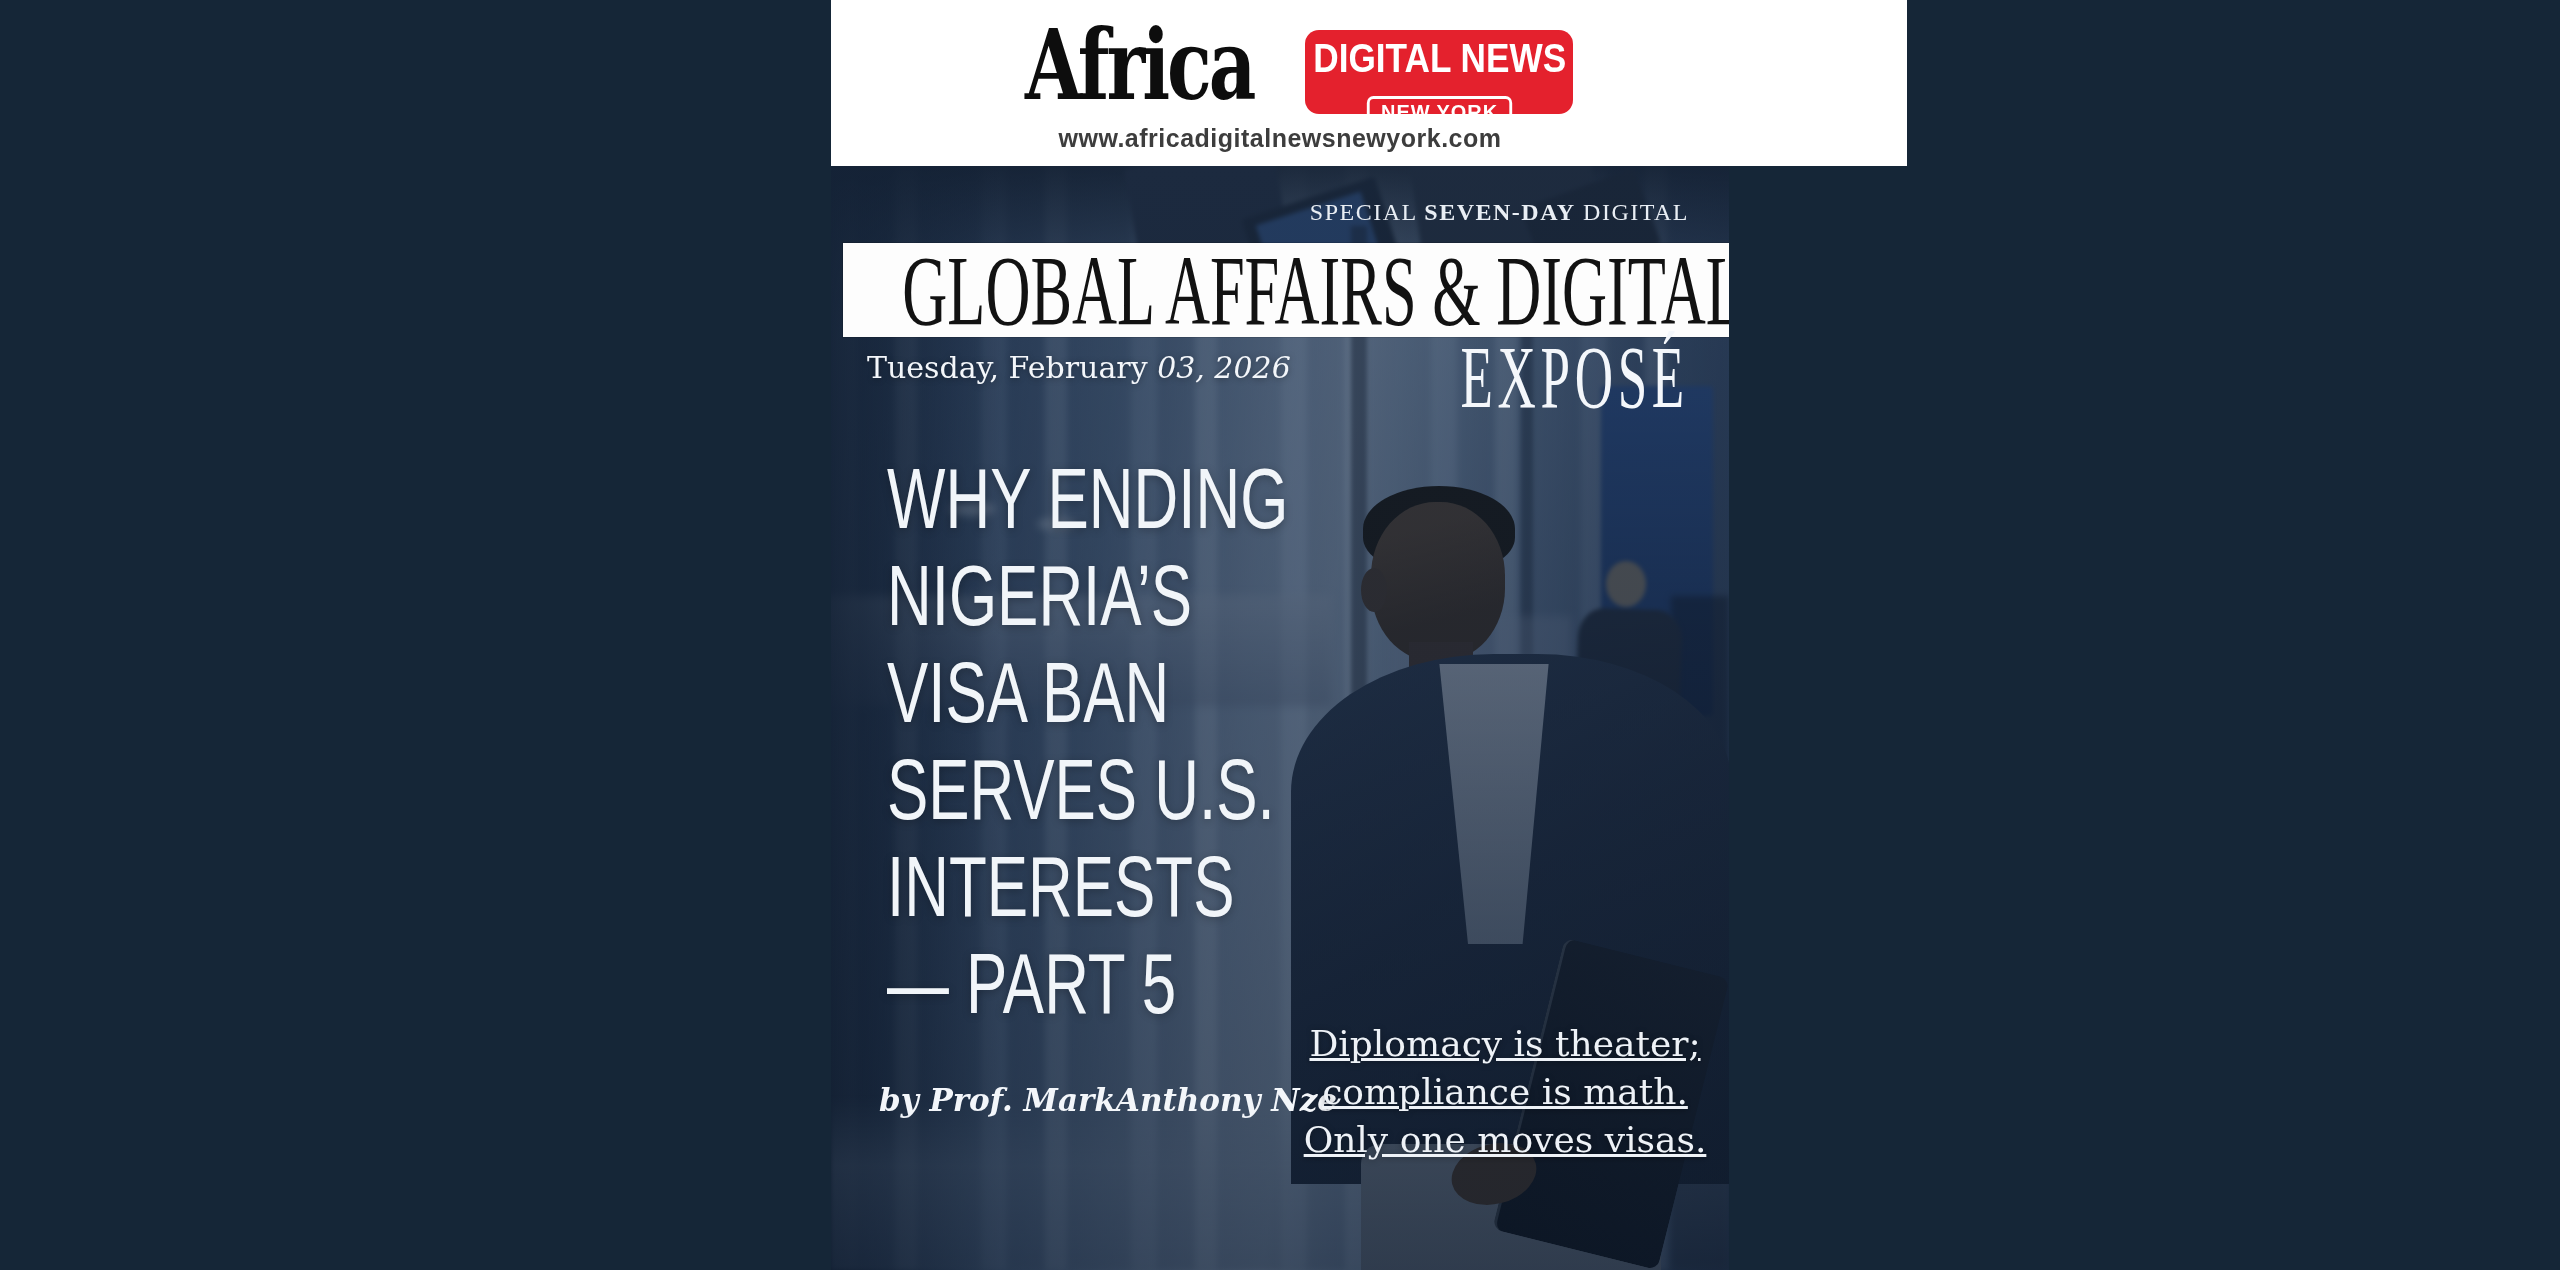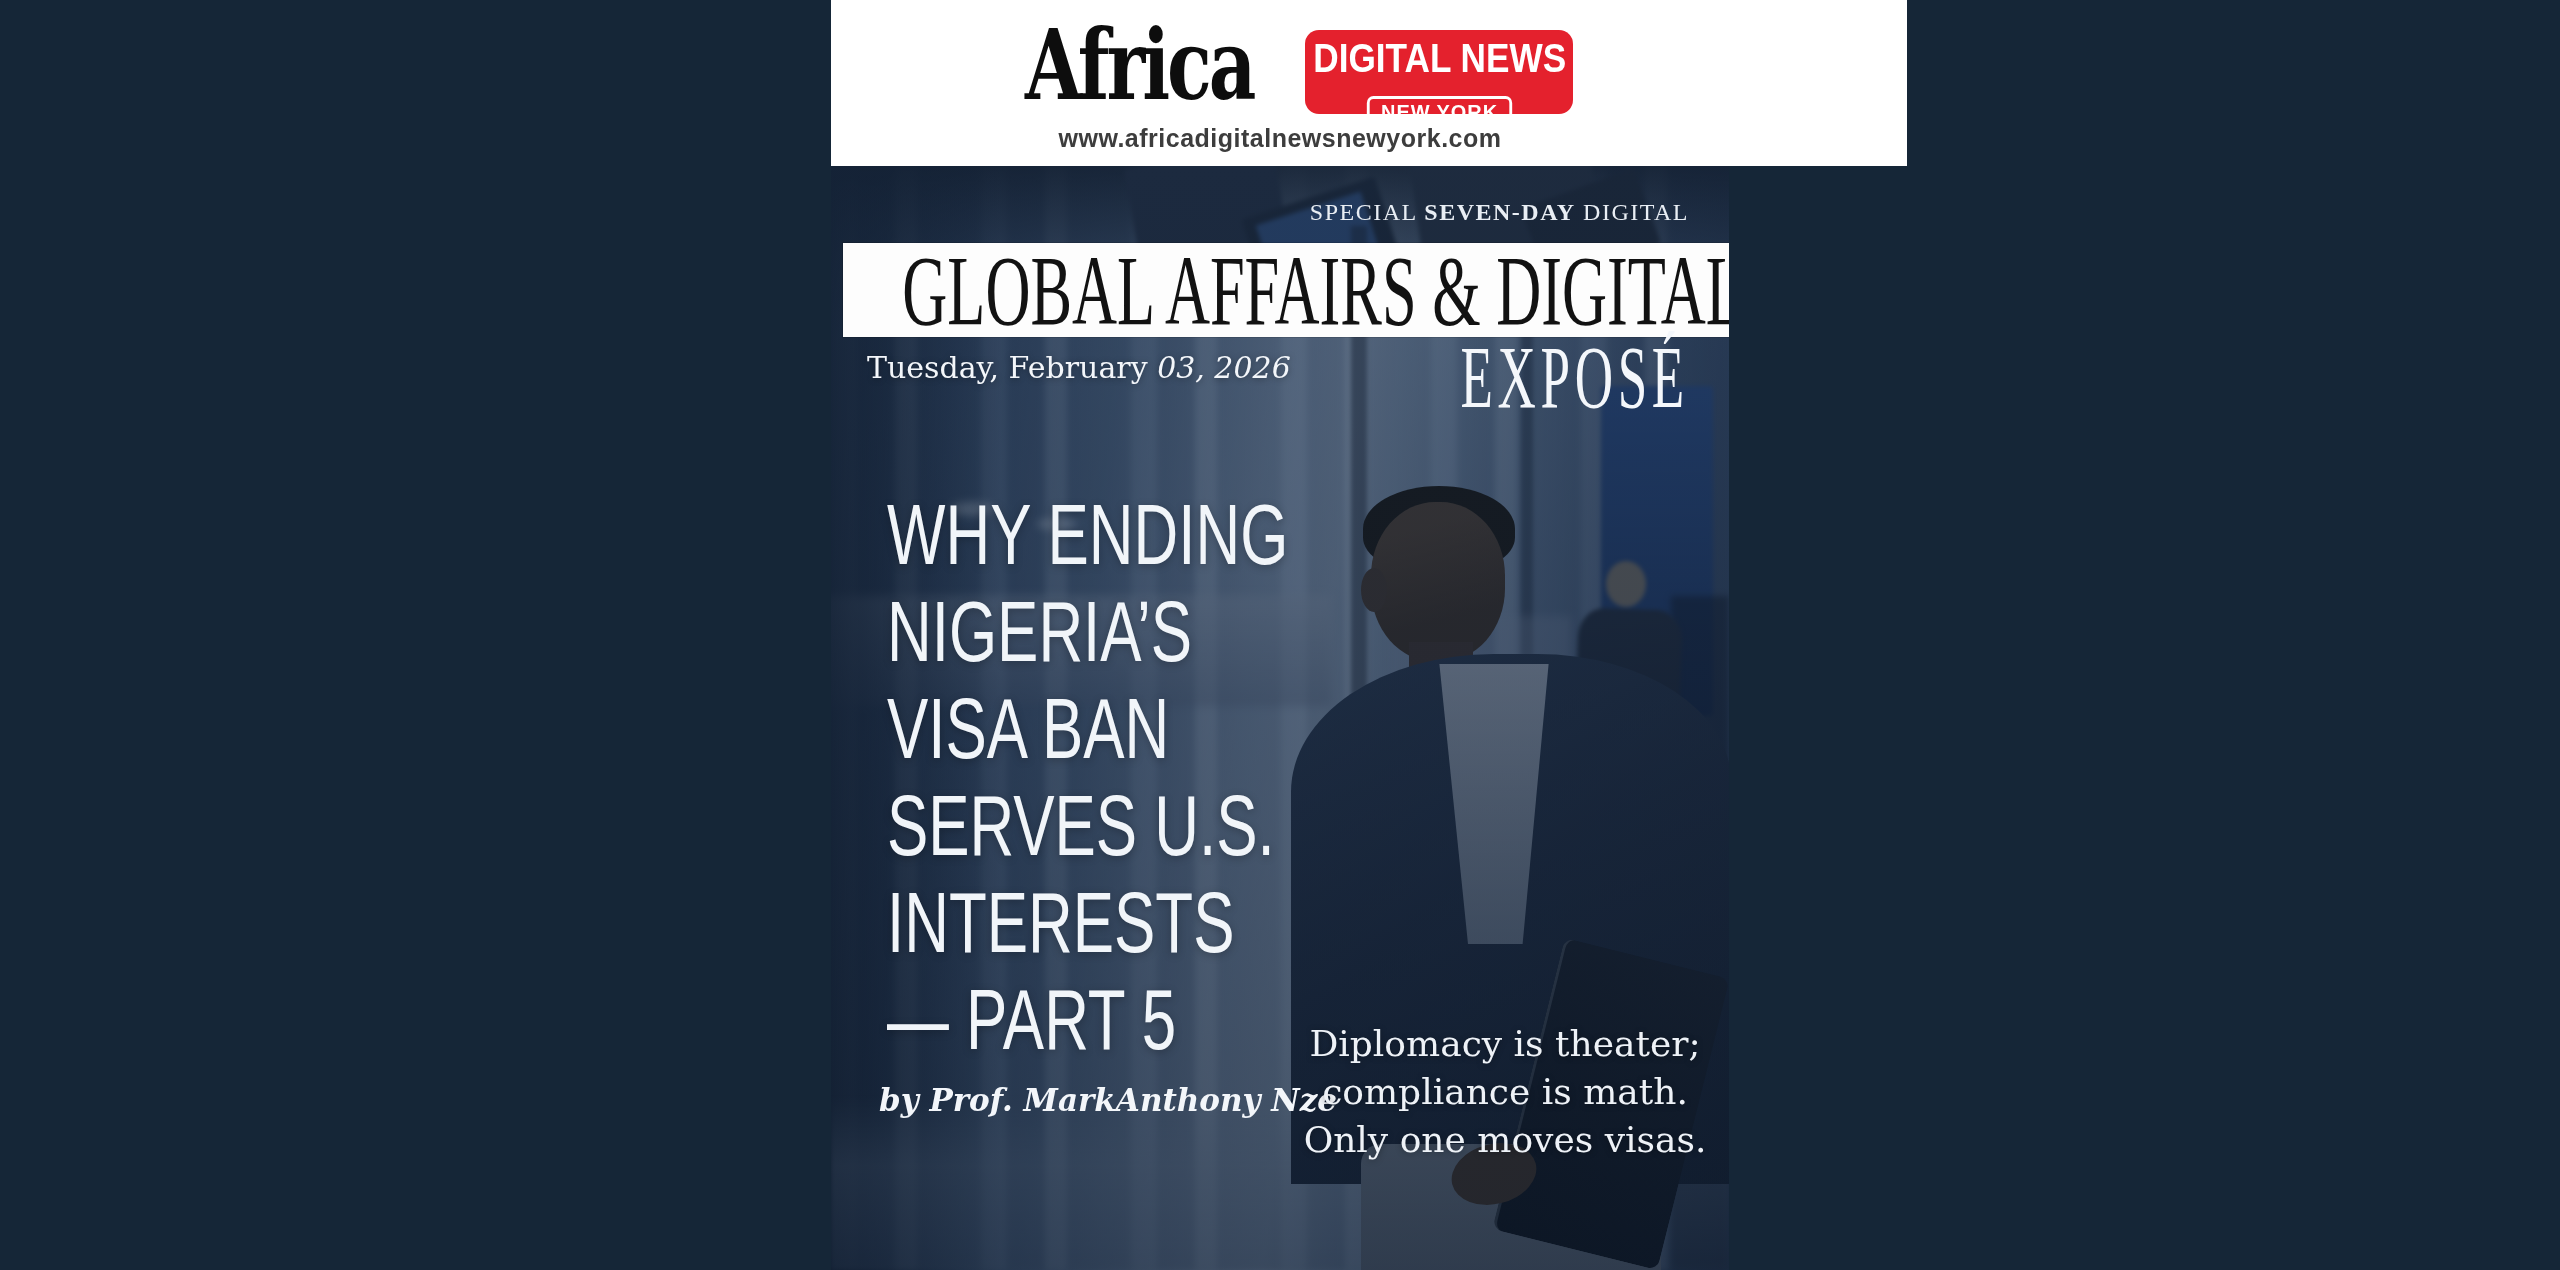--- a/index.html
+++ b/index.html
@@ -129,42 +129,42 @@
     font-family:"DejaVu Serif",serif;font-size:30px;line-height:40px;
     text-shadow:0 1px 6px rgba(0,0,0,.35);
   }
   .dateline i{font-style:italic;}
   .expose{position:absolute;right:40px;top:172px;z-index:3;}
   .expose-text{
     display:inline-block;font-family:"Liberation Serif",serif;color:#f4f7fb;
     font-size:68px;letter-spacing:6px;white-space:nowrap;
     transform:scale(.78,1.32);transform-origin:right center;
   }
-  .headline{position:absolute;left:56px;top:284px;z-index:3;margin-top:36px;}
+  .headline{position:absolute;left:56px;top:284px;z-index:3;}
   .hl{
     font-family:"Liberation Sans",sans-serif;color:var(--cover-text);
     font-size:86px;line-height:97px;white-space:nowrap;
     transform:scaleX(.72);transform-origin:left center;
     text-shadow:0 2px 10px rgba(0,0,0,.25);
   }
   .byline{
     position:absolute;left:48px;top:914px;z-index:3;color:#f3f6fa;
     font-family:"DejaVu Serif",serif;font-style:italic;font-weight:bold;
     font-size:31px;line-height:40px;
   }
   .credentials{
     position:absolute;left:48px;top:960px;width:465px;z-index:3;color:#eef2f7;
     font-family:"DejaVu Serif",serif;font-style:italic;
     font-size:29px;line-height:38px;
   }
   .quote{
     position:absolute;right:14px;top:854px;width:420px;z-index:3;text-align:center;
     color:#eef2f7;font-family:"DejaVu Serif",serif;
   }
-  .ql{font-size:36px;line-height:48px;white-space:nowrap;text-shadow:0 1px 6px rgba(0,0,0,.35);}
+  .ql{font-size:36px;line-height:48px;white-space:nowrap;text-shadow:0 1px 6px rgba(0,0,0,.35);text-decoration:underline;}
 </style>
 </head>
 <body>
 
 <div class="stage">
   <div class="cover">
 
     <header class="masthead-bar">
       <div class="logo-row">
         <div class="logo-africa">Africa</div>

